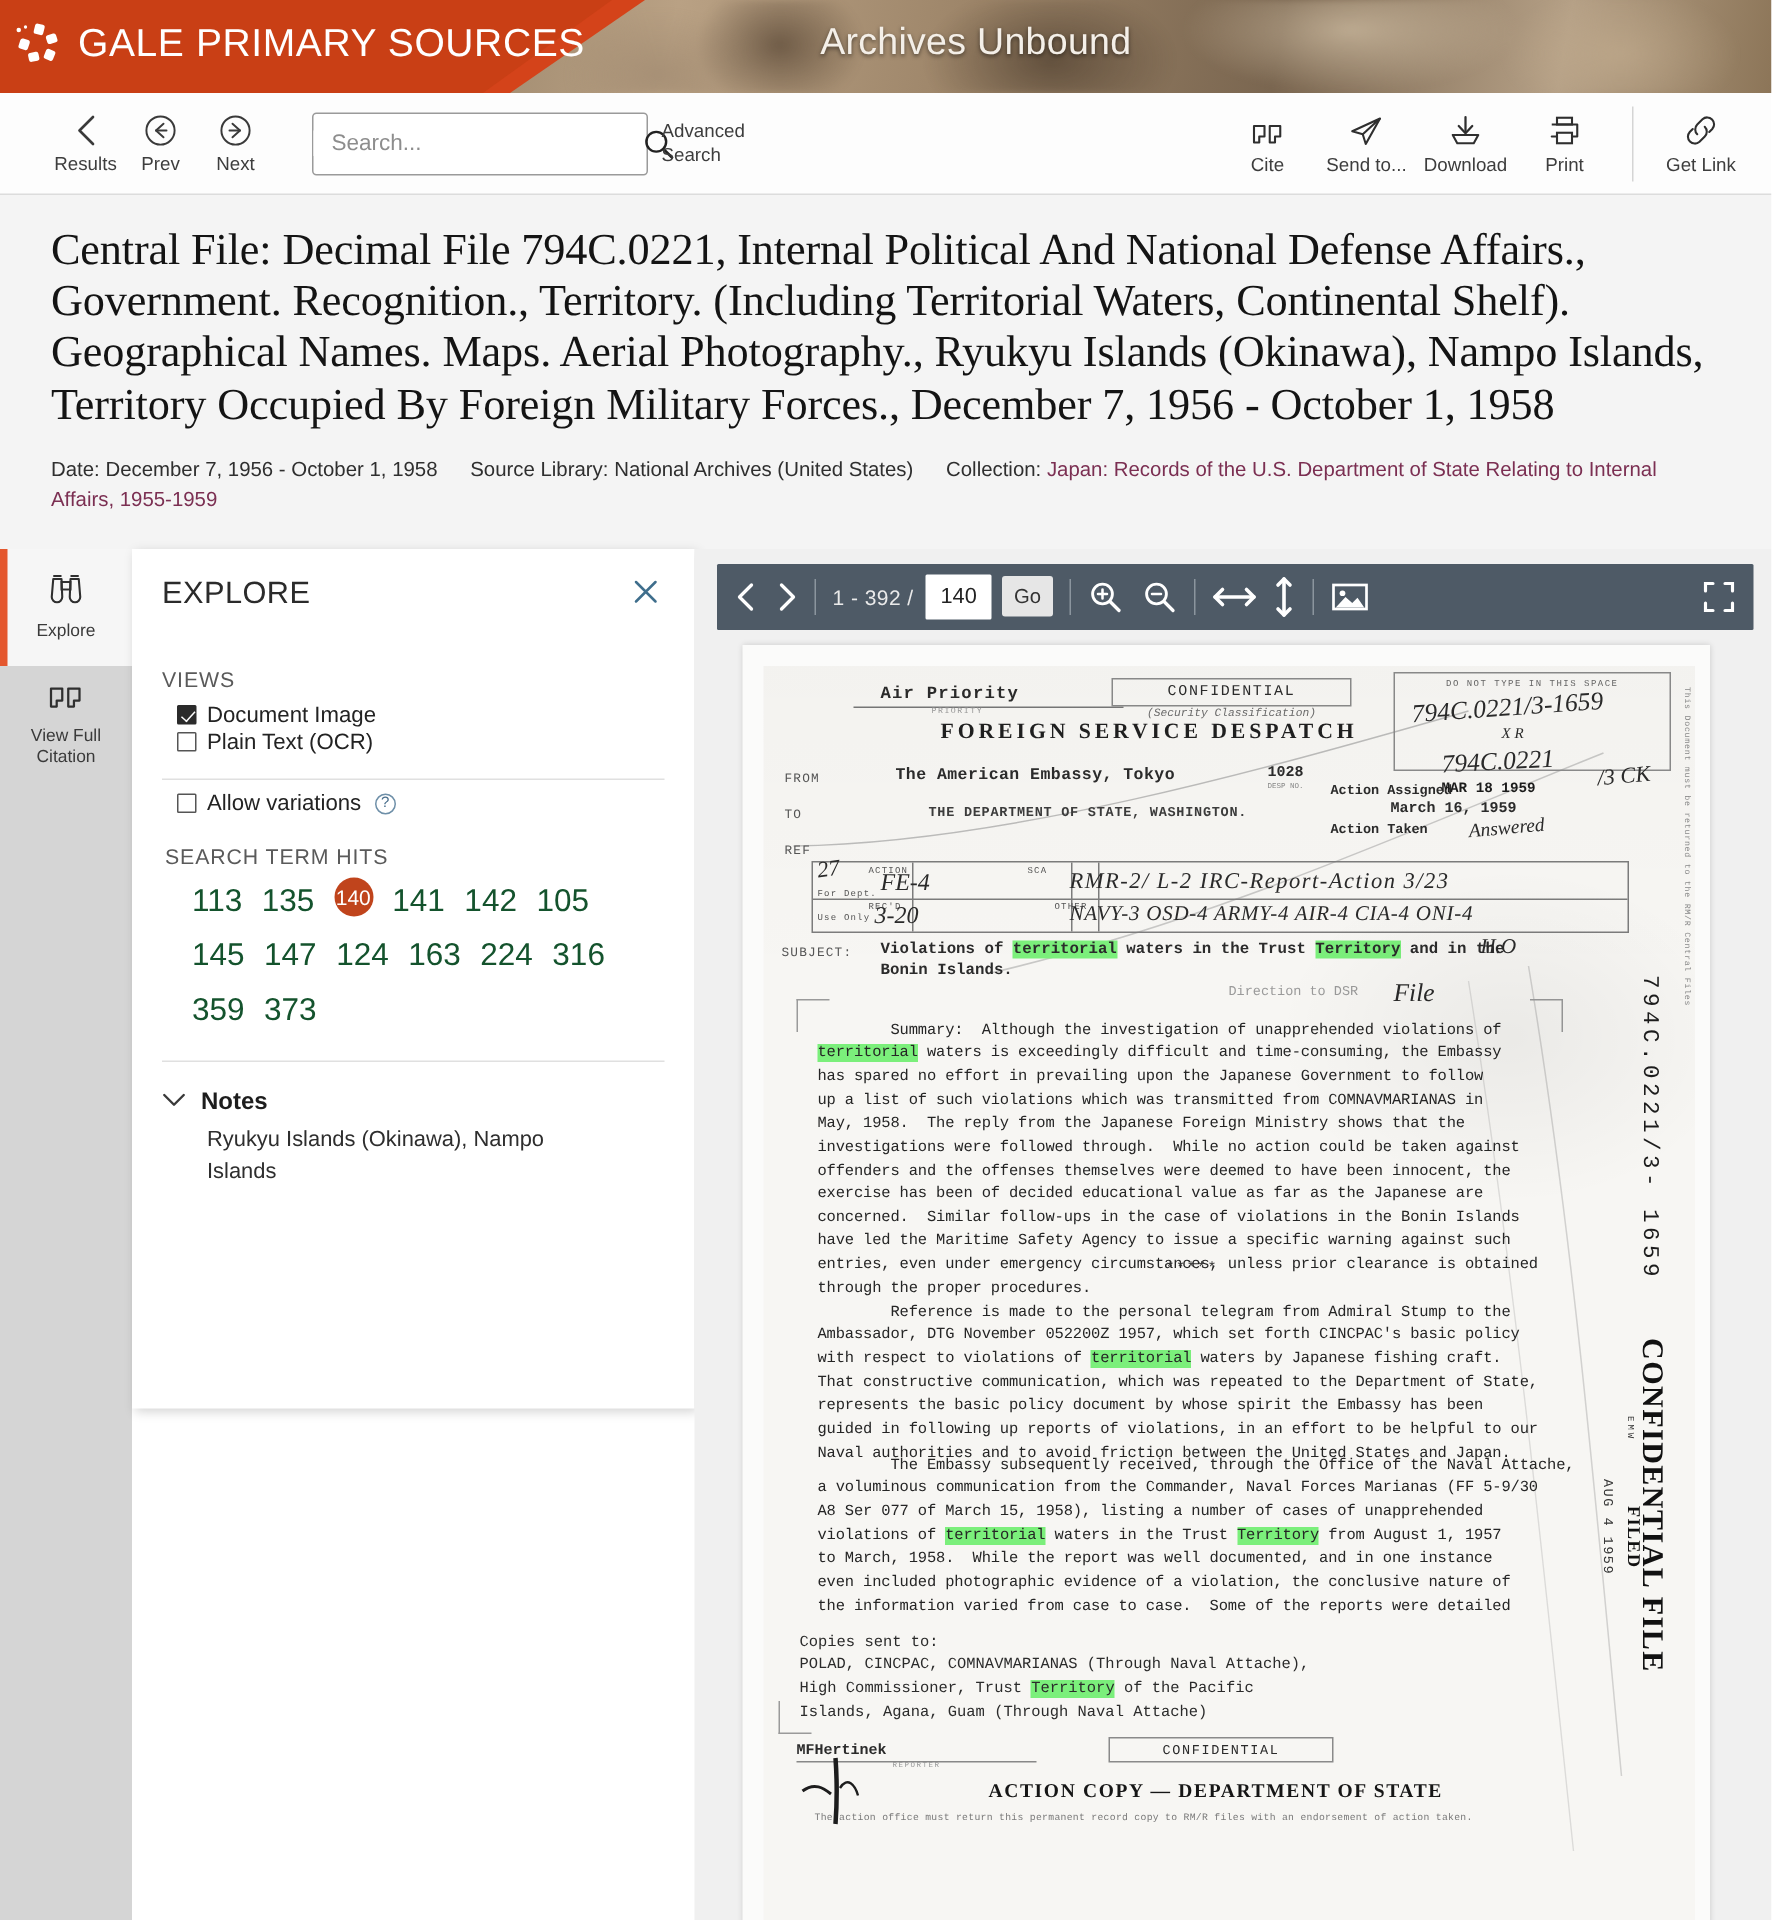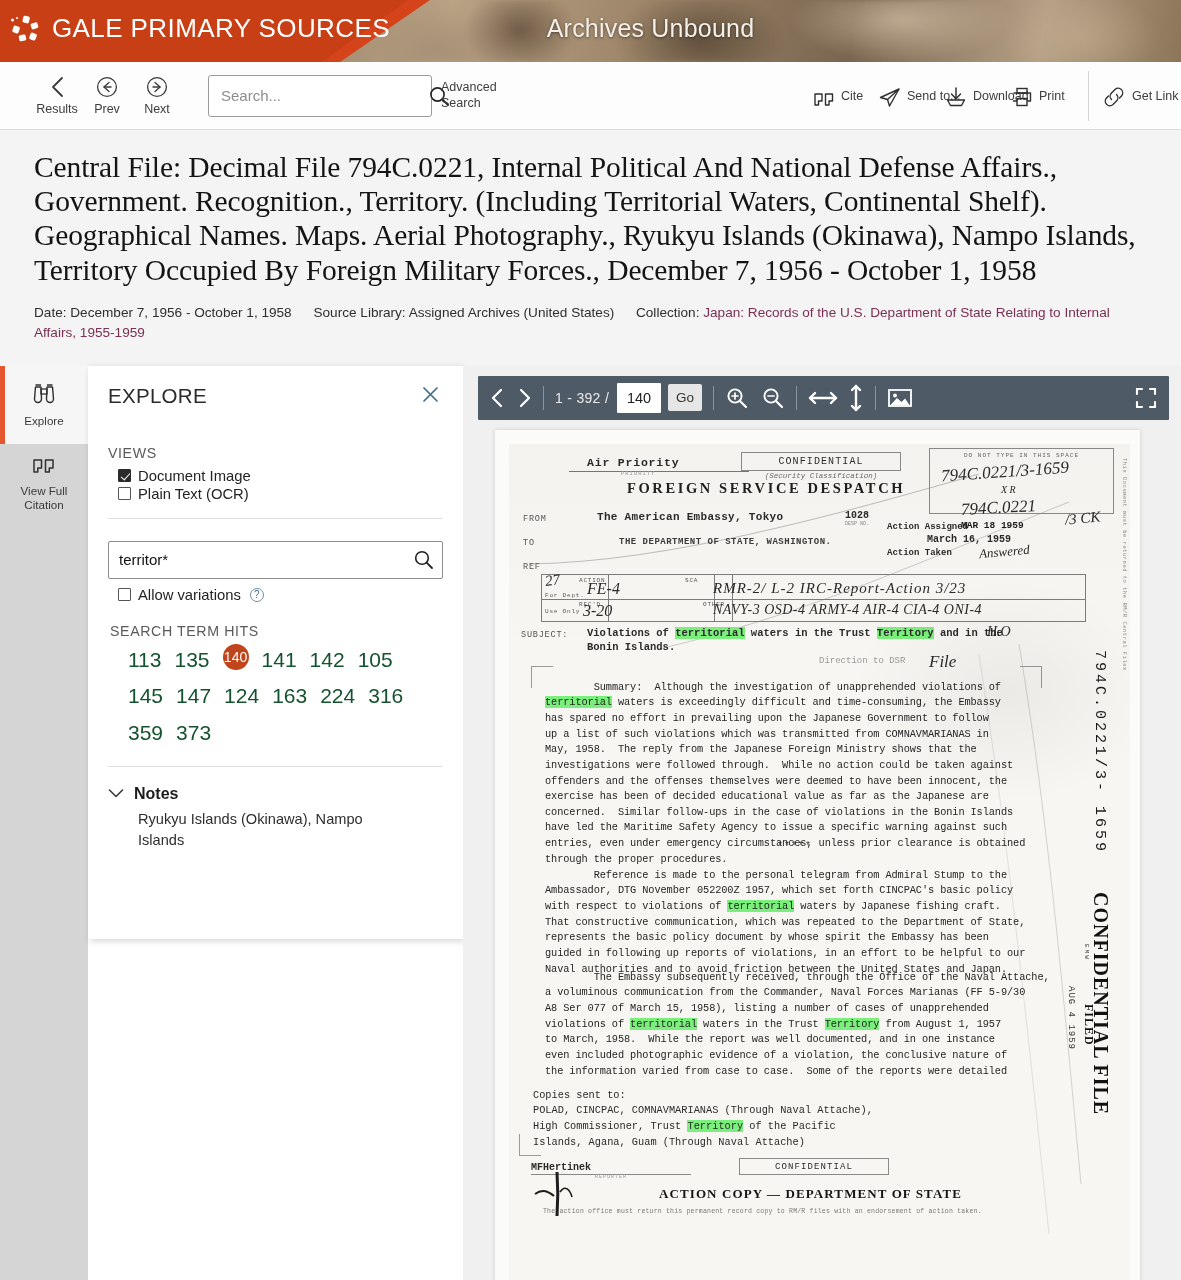--- a/index.html
+++ b/index.html
@@ -73,21 +73,21 @@
   .search-wrap input::placeholder { color: #8d8d8d; }
   .search-go { width: 38px; display: flex; align-items: center; justify-content: center; cursor: pointer; }
 
   .adv-search {
     margin-left: 9px; font-size: 12.5px; line-height: 1.25;
     color: #3d3d3d; cursor: pointer; width: 70px;
   }
 
   .tool-actions { margin-left: auto; display: flex; align-items: center; padding-right: 14px; }
   .tool-btn {
-    width: 66px; display: flex; flex-direction: row;
+    width: 66px; display: flex; flex-direction: column;
     align-items: center; gap: 5px; cursor: pointer;
   }
   .tool-btn .ic { height: 24px; display: flex; align-items: flex-end; }
   .tool-btn .lb { font-size: 12.5px; color: #3d3d3d; white-space: nowrap; }
   .tool-div { width: 1px; height: 50px; background: #d5d5d5; margin: 0 12px; }
 
   
   .doc-head { background: #f4f4f4; padding: 20px 34px 22px 34px; }
   .doc-title {
     font-family: "Liberation Serif", serif;
@@ -440,21 +440,21 @@
 
 <div class="doc-head">
   <h1 class="doc-title">Central File: Decimal File 794C.0221, Internal Political And National Defense Affairs., Government. Recognition., Territory. (Including Territorial Waters, Continental Shelf). Geographical Names. Maps. Aerial Photography., Ryukyu Islands (Okinawa), Nampo Islands, Territory Occupied By Foreign Military Forces., December 7, 1956 - October 1, 1958</h1>
   <div class="doc-meta">
     <span class="meta-seg">
       <b>Date:</b>
       <span>December 7, 1956 - October 1, 1958</span>
     </span>
     <span class="meta-seg">
       <b>Source Library:</b>
-      <span>Assigned Archives (United States)</span>
+      <span>National Archives (United States)</span>
     </span>
     <span>
       <b>Collection:</b>
       <span class="meta-link">Japan: Records of the U.S. Department of State Relating to Internal Affairs, 1955-1959</span>
     </span>
   </div>
 </div>
 
 <div class="body-area">
 
@@ -497,29 +497,20 @@
       <span class="chk on"></span>
       <span class="lb">Document Image</span>
     </div>
     <div class="chk-row">
       <span class="chk"></span>
       <span class="lb">Plain Text (OCR)</span>
     </div>
 
     <div class="hr"></div>
 
-    <div class="term-box">
-      <input type="text" value="territor*" style="">
-      <span class="term-go">
-        <svg width="21" height="21" viewBox="0 0 21 21">
-            <circle cx="9" cy="9" r="6.3" fill="none" stroke="#222" stroke-width="1.6"></circle>
-            <path d="M13.6 13.6 L19 19" stroke="#222" stroke-width="1.8" stroke-linecap="round"></path>
-          </svg>
-      </span>
-    </div>
 
     <div class="allow-row">
       <span class="chk"></span>
       <span class="lb">Allow variations</span>
       <span class="qmark">?</span>
     </div>
 
     <div class="hits-label">SEARCH TERM HITS</div>
     <div class="hits" id="hits-container">
         <span class="hit">113</span>

